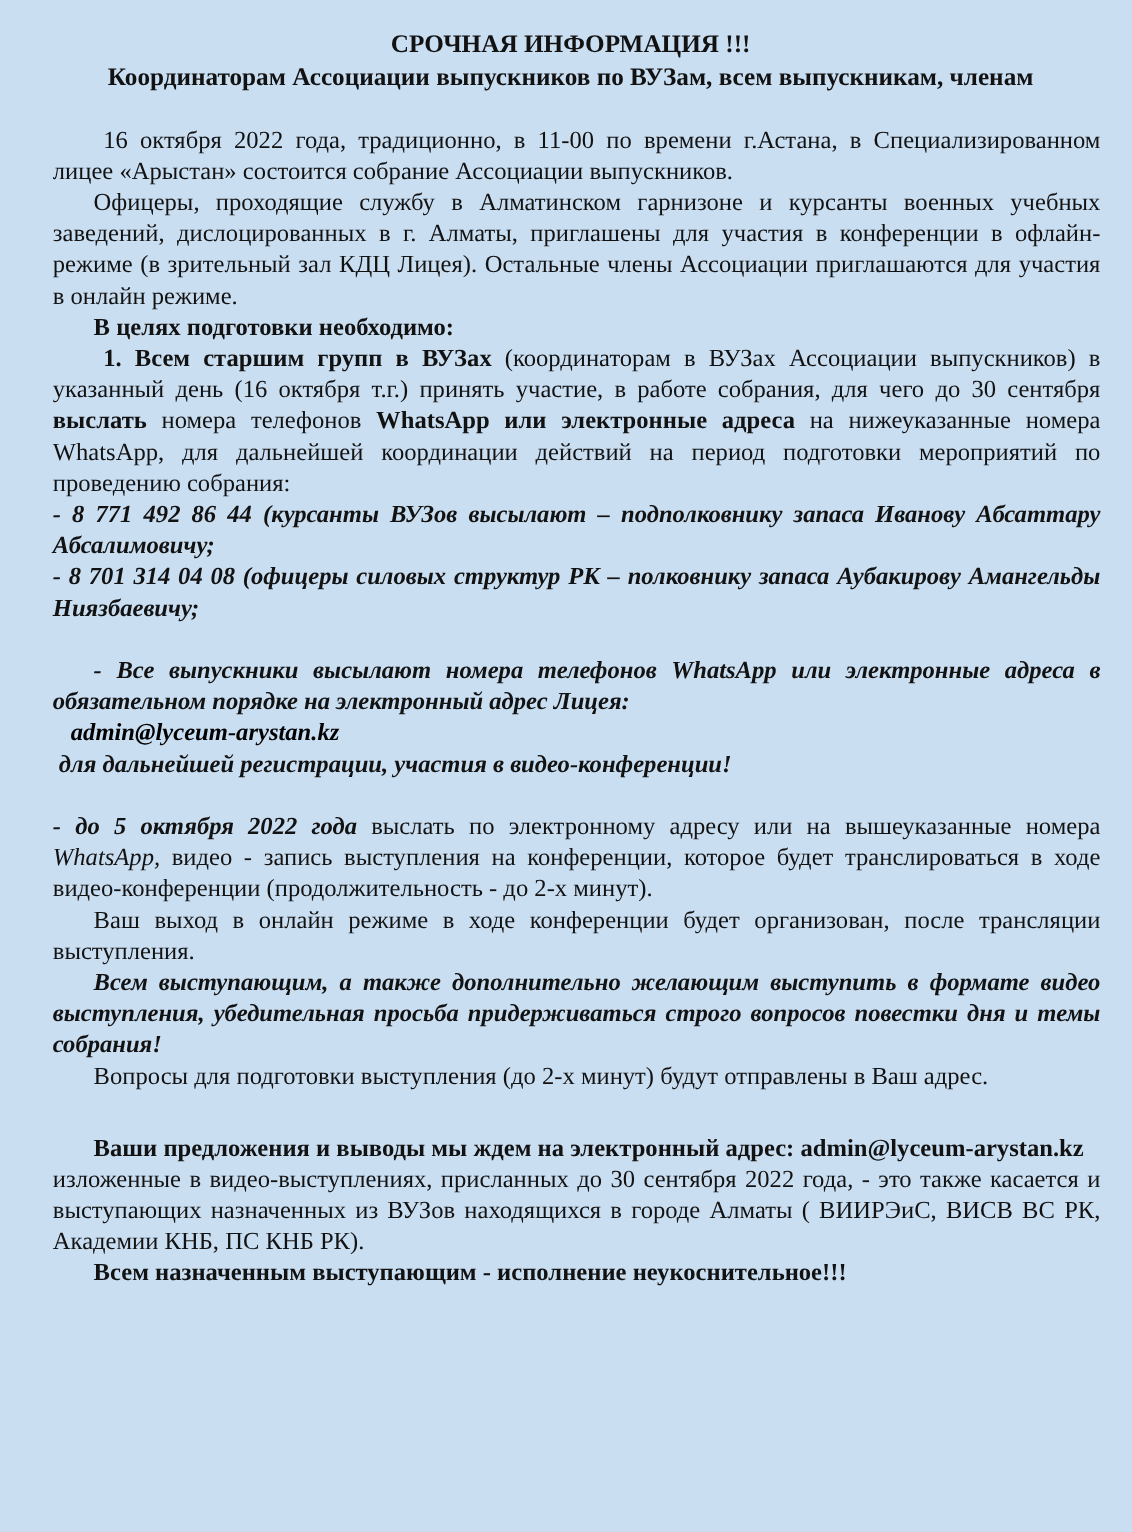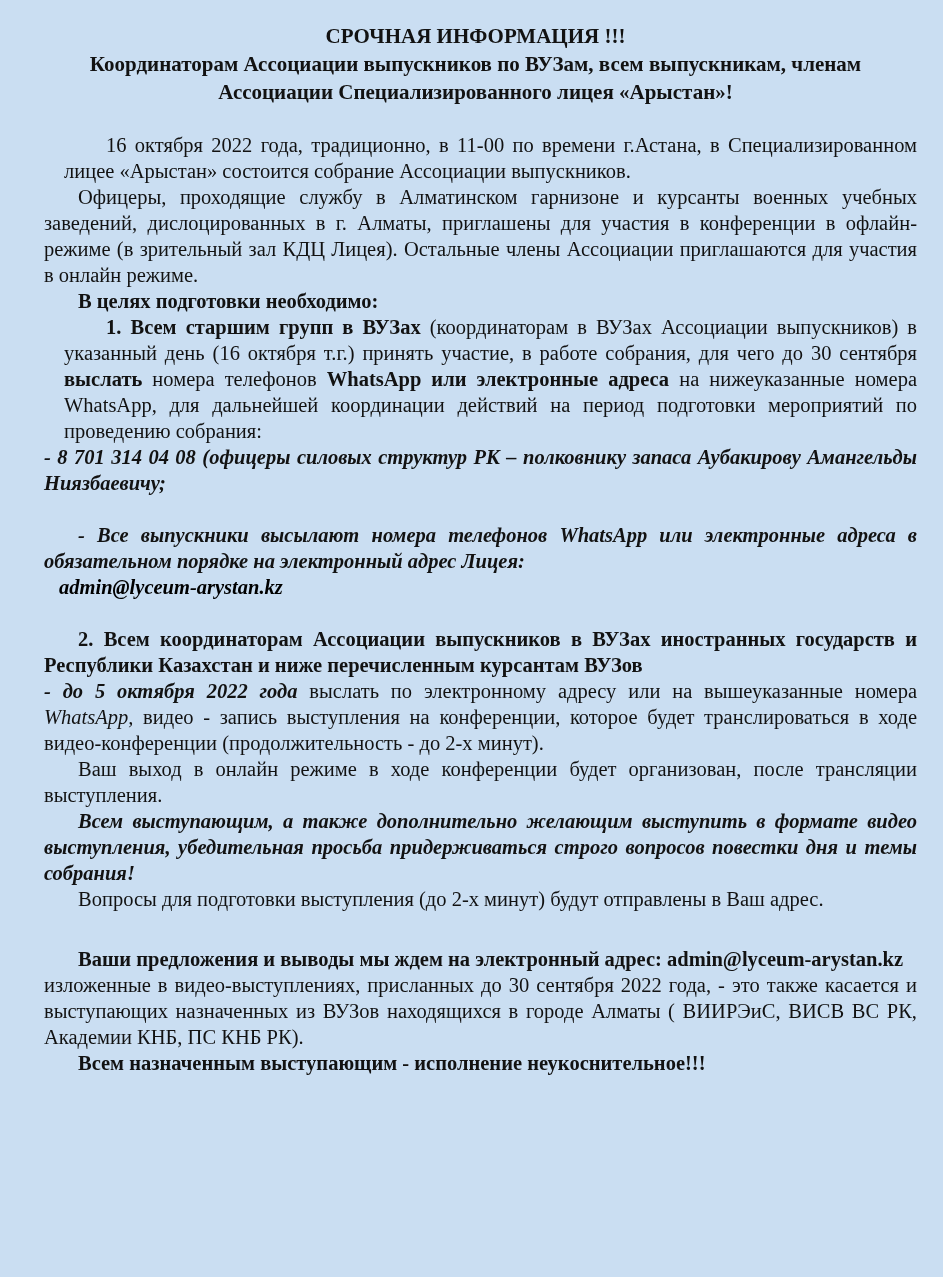--- a/index.html
+++ b/index.html
@@ -25,21 +25,21 @@
   .title-block {
     text-align: center;
     font-weight: bold;
     font-size: 21px;
     line-height: 28px;
     margin-right: 10px;
   }
   p { margin: 0; }
   .j  { text-align: justify; }
   .ind  { text-indent: 34px; }
-  .ind-lg { text-indent: 42px; margin-left: 20px; }
+  .ind-lg { text-indent: 42px; }
   .b  { font-weight: bold; }
   .i  { font-style: italic; margin-top: 14px; }
   .bi { font-weight: bold; font-style: italic; }
   .email-line {
     padding-left: 15px;
     font-weight: bold;
     font-style: italic;
   }
   .email-link {
     color: #000000;
@@ -51,46 +51,46 @@
   .gap-xl { height: 50px; }
 </style>
 </head>
 <body>
 
 <div class="doc">
 
   <div class="title-block">
     <p>СРОЧНАЯ  ИНФОРМАЦИЯ !!!</p>
     <p>Координаторам Ассоциации выпускников по ВУЗам, всем выпускникам, членам</p>
-    <p>Ассоциации  Специализированного лицея «Арыстан»!</p>
   </div>
 
   <div class="gap"></div>
 
   <p class="j ind-lg">16 октября  2022 года, традиционно,  в 11-00 по времени г.Астана, в Специализированном лицее «Арыстан» состоится собрание Ассоциации выпускников.</p>
 
   <p class="j ind">Офицеры, проходящие службу в Алматинском гарнизоне и курсанты военных учебных заведений, дислоцированных в г. Алматы, приглашены для участия в конференции в офлайн-режиме (в зрительный зал КДЦ Лицея). Остальные члены Ассоциации приглашаются для участия в онлайн режиме.</p>
 
   <p class="b ind">В целях подготовки необходимо:</p>
 
   <p class="j ind-lg"><span class="b">1. Всем старшим групп в ВУЗах</span><span> (координаторам в ВУЗах Ассоциации выпускников) в указанный день  (16 октября т.г.)  принять участие, в работе собрания,  для чего до 30 сентября </span><span class="b">выслать</span><span> номера телефонов </span><span class="b">WhatsApp  или электронные адреса</span><span>  на нижеуказанные номера WhatsApp,  для дальнейшей координации действий на период подготовки мероприятий по проведению собрания:</span></p>
 
+  <p class="j bi">- 8 771 492 86 44  (курсанты ВУЗов высылают – подполковнику запаса Иванову Абсаттару Абсалимовичу;</p>
 
   <p class="j bi">- 8 701 314 04 08  (офицеры силовых структур РК – полковнику запаса  Аубакирову Амангельды Ниязбаевичу;</p>
 
   <div class="gap"></div>
 
   <p class="j bi ind">- Все выпускники высылают номера телефонов WhatsApp или электронные адреса в обязательном порядке на электронный адрес Лицея:</p>
 
   <p class="email-line"><a class="email-link" href="#">admin@lyceum-arystan.kz</a></p>
 
+  <p class="bi p9">для дальнейшей регистрации,  участия в видео-конференции!</p>
 
   <div class="gap"></div>
 
-  <p class="j b ind">2. Всем координаторам Ассоциации выпускников в ВУЗах иностранных государств и Республики Казахстан и ниже перечисленным курсантам ВУЗов</p>
 
   <p class="j"><span class="bi">- до 5 октября 2022 года</span><span> выслать по электронному адресу или на вышеуказанные номера </span><span class="i">WhatsApp,</span><span>  видео - запись выступления на конференции, которое будет транслироваться в ходе видео-конференции (продолжительность - до 2-х минут).</span></p>
 
   <p class="j ind">Ваш выход в онлайн режиме в ходе конференции будет организован, после трансляции выступления.</p>
 
   <p class="j bi ind">Всем выступающим, а также дополнительно  желающим выступить в формате видео выступления,   убедительная просьба придерживаться   строго вопросов повестки дня и темы собрания!</p>
 
   <p class="j ind">Вопросы для подготовки выступления (до 2-х минут) будут отправлены в Ваш адрес.</p>
 
   <div class="gap-lg"></div>

